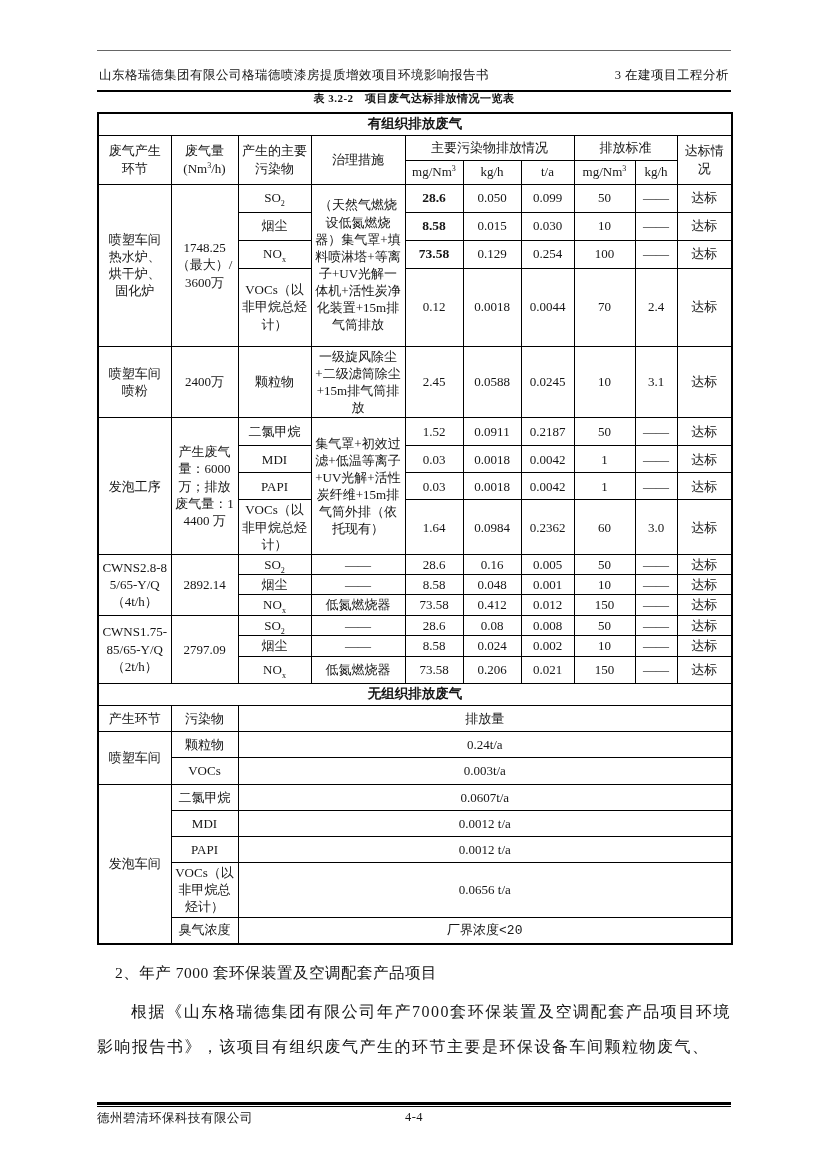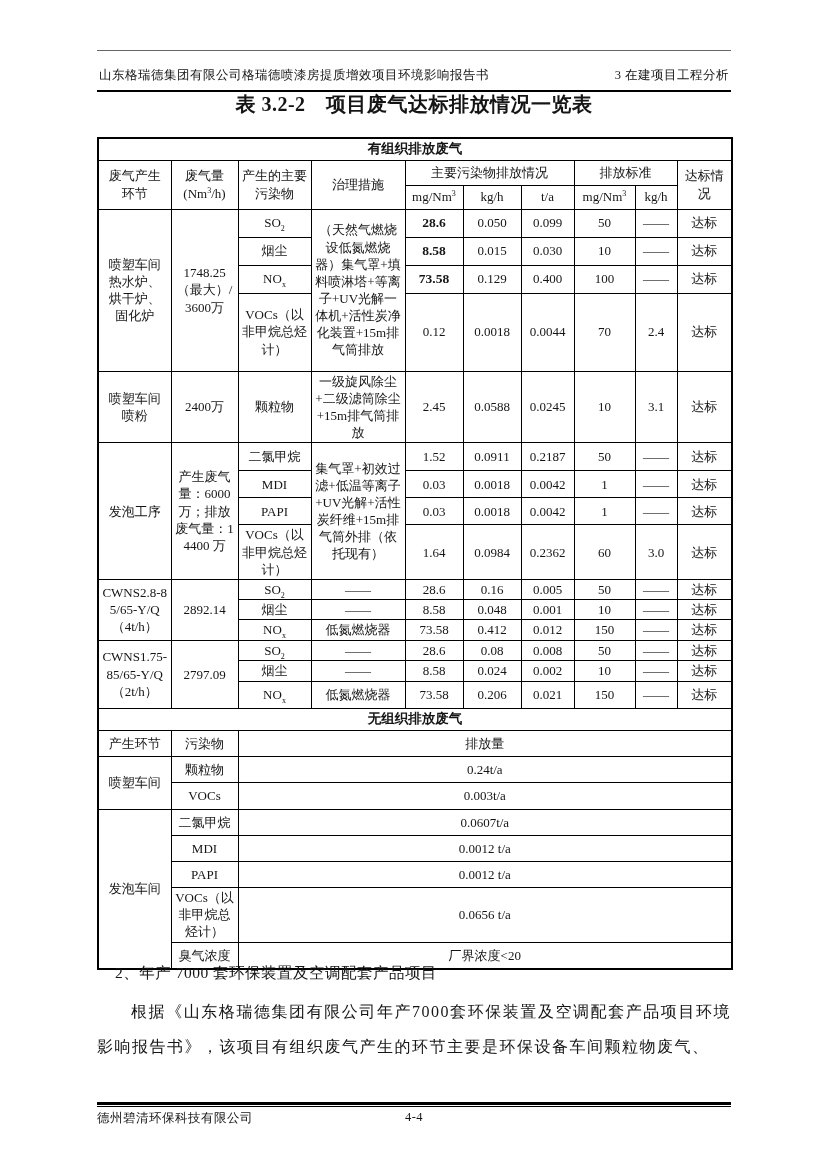--- a/index.html
+++ b/index.html
@@ -11,25 +11,25 @@
   .abs{position:absolute;left:97px;width:634px;box-sizing:border-box;}
 
   
   .page-header{
     top:50px;border-top:1px solid #666;border-bottom:2px solid #000;
     padding:16px 2px 6px 2px;display:flex;justify-content:space-between;
     font-size:12.5px;letter-spacing:0.5px;
   }
 
   
-  .doc-title{top:91px;text-align:center;font-weight:bold;font-size:20px;letter-spacing:0.5px;}
+  .doc-title{top:91px;text-align:center;font-weight:bold;font-size:11px;letter-spacing:0.5px;}
 
   
   table.emis{
-    top:137px;border-collapse:collapse;table-layout:fixed;
+    top:112px;border-collapse:collapse;table-layout:fixed;
     border:2px solid #000;
   }
   table.emis td{
     border:1px solid #000;text-align:center;vertical-align:middle;
     font-size:13px;line-height:1.32;padding:1px 2px;word-break:break-all;
   }
   table.emis td.b{font-weight:bold;font-size:13.5px;}
   table.emis td sub, table.emis td sup{font-size:0.62em;line-height:0;}
 
   
@@ -107,21 +107,21 @@
         <td>0.015</td>
         <td>0.030</td>
         <td>10</td>
         <td>——</td>
         <td>达标</td>
       </tr>
       <tr style="height: 28px;">
         <td>NO<sub>x</sub></td>
         <td class="b">73.58</td>
         <td>0.129</td>
-        <td>0.400</td>
+        <td>0.254</td>
         <td>100</td>
         <td>——</td>
         <td>达标</td>
       </tr>
       <tr style="height: 78px;">
         <td>VOCs（以非甲烷总烃计）</td>
         <td>0.12</td>
         <td>0.0018</td>
         <td>0.0044</td>
         <td>70</td>
@@ -270,21 +270,21 @@
         <td colspan="8">0.0012 t/a</td>
       </tr>
       <tr style="height: 26px;">
         <td>PAPI</td>
         <td colspan="8">0.0012 t/a</td>
       </tr>
       <tr style="height: 55px;">
         <td>VOCs（以非甲烷总烃计）</td>
         <td colspan="8">0.0656 t/a</td>
       </tr>
-      <tr style="height: 27px;">
+      <tr style="height: 27px; font-family: Liberation Mono, monospace;">
         <td>臭气浓度</td>
         <td colspan="8">厂界浓度&lt;20</td>
       </tr>
     </tbody>
 </table>
 
 <div class="abs section-heading">2、年产 7000 套环保装置及空调配套产品项目</div>
 <div class="abs body-paragraph">根据《山东格瑞德集团有限公司年产7000套环保装置及空调配套产品项目环境影响报告书》，该项目有组织废气产生的环节主要是环保设备车间颗粒物废气、</div>
 
 <div class="abs page-footer">

